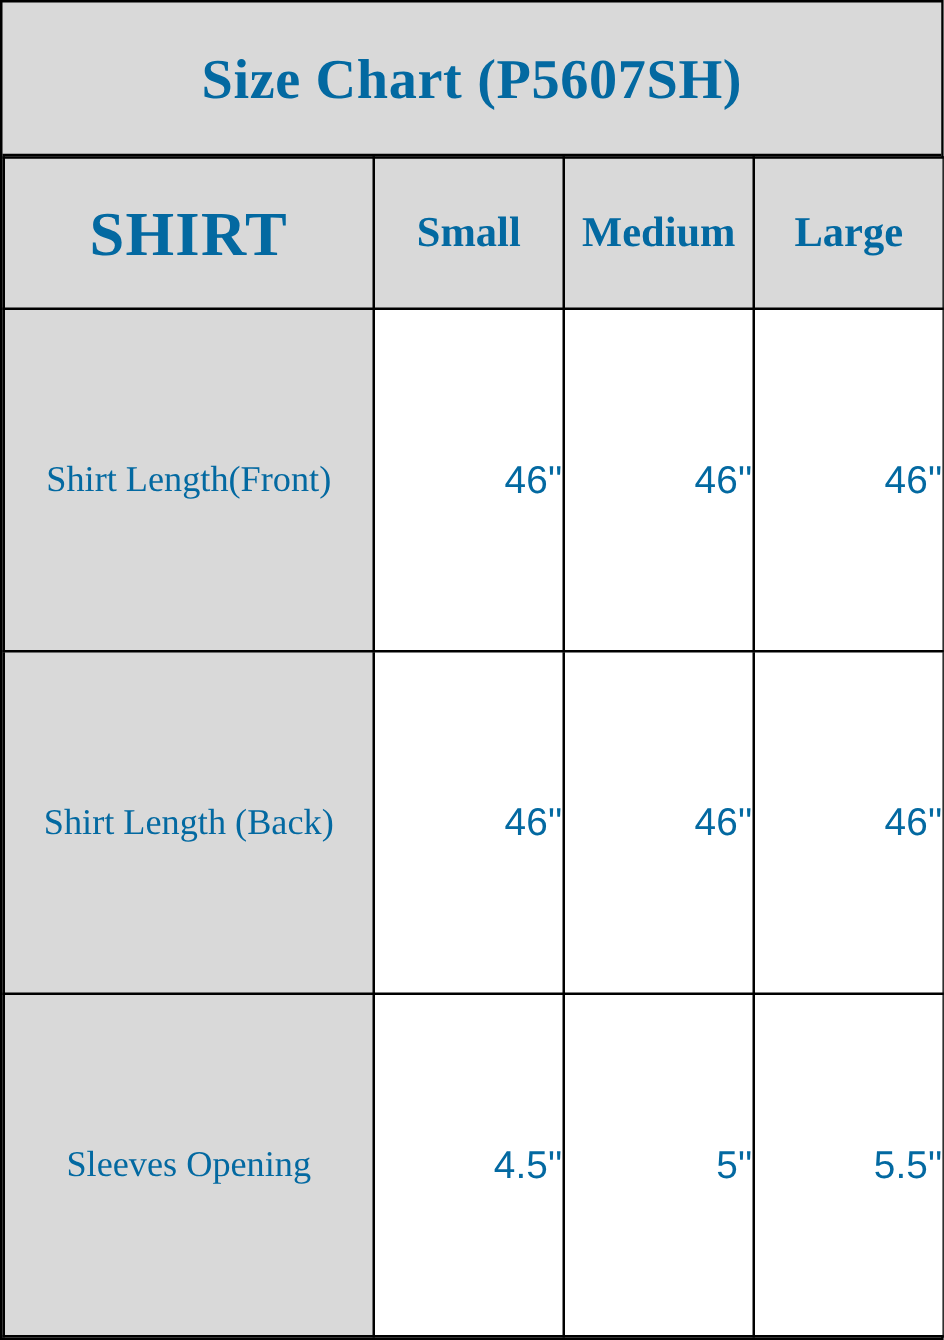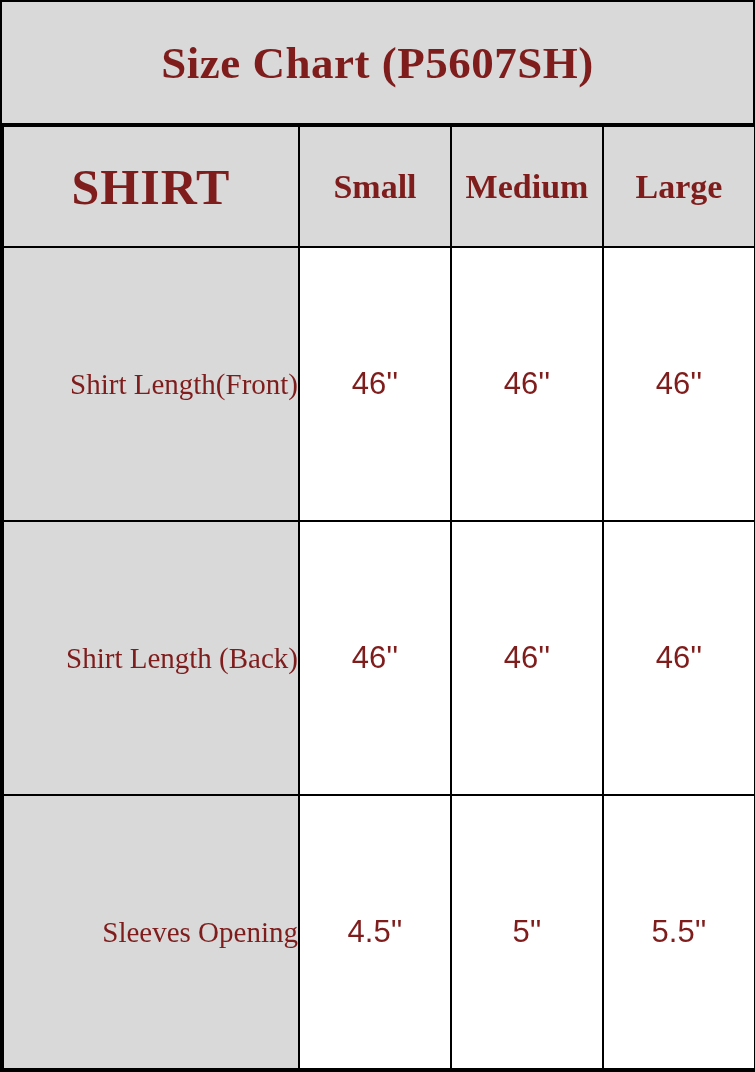--- a/index.html
+++ b/index.html
@@ -9,21 +9,21 @@
   }
   .size-chart {
     width: 755px;
     height: 1072px;
     box-sizing: border-box;
     border: 2px solid #000000;
     background: #d9d9d9;
     display: flex;
     flex-direction: column;
     font-family: "Liberation Serif", serif;
-    color: #7f1d1d;
+    color: #0369a1;
   }
   .title-row {
     height: 123px;
     box-sizing: border-box;
     border-bottom: 2px solid #000000;
     display: flex;
     align-items: center;
     justify-content: center;
   }
   .title-row .title-text {
@@ -59,29 +59,29 @@
   }
   th.size-header {
     background: #d9d9d9;
     text-align: center;
     vertical-align: middle;
     font-size: 34px;
     font-weight: bold;
   }
   th.row-label {
     background: #d9d9d9;
-    text-align: right;
+    text-align: center;
     vertical-align: middle;
     font-weight: normal;
     font-size: 29px;
     padding-left: 8px;
   }
   td.value-cell {
     background: #ffffff;
-    text-align: center;
+    text-align: right;
     vertical-align: middle;
     font-family: "Liberation Sans", sans-serif;
     font-size: 31px;
   }
 </style>
 </head>
 <body>
 
 <div class="size-chart">
 

